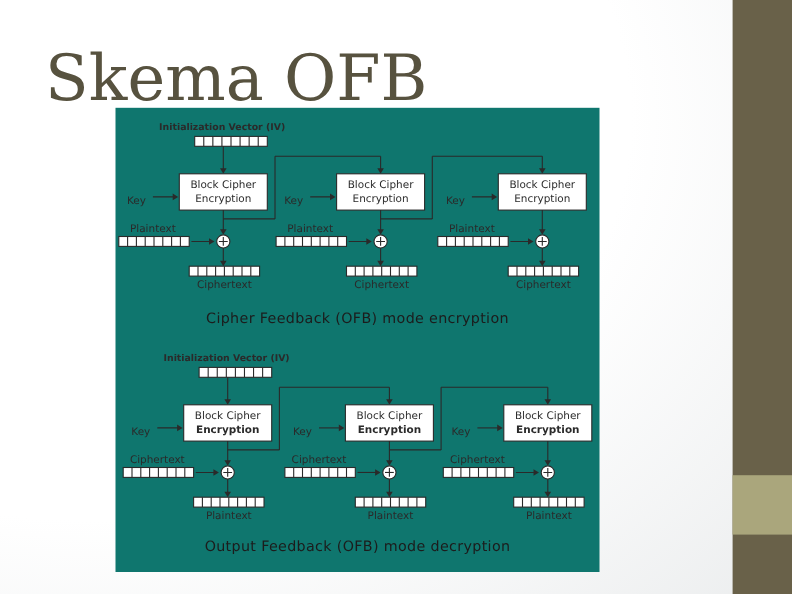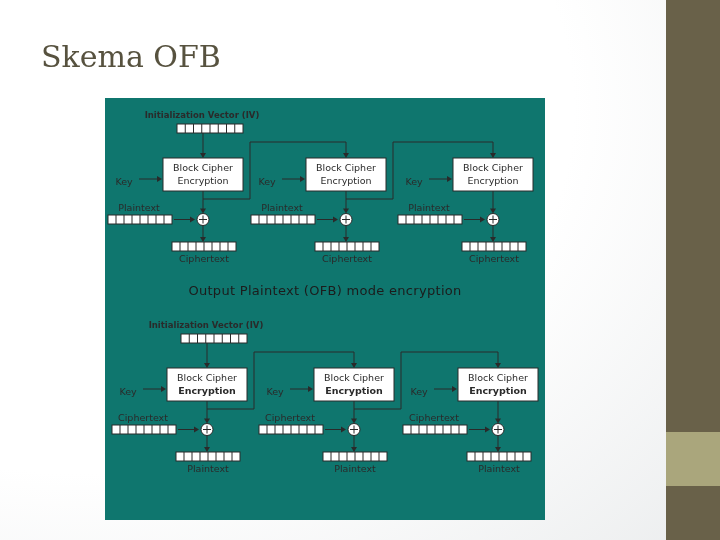--- a/index.html
+++ b/index.html
@@ -4,21 +4,21 @@
 <style>
   html,body{margin:0;padding:0;}
   body{
     width:720px;height:540px;overflow:hidden;position:relative;
     background:radial-gradient(ellipse 130% 130% at 12% 20%, #ffffff 52%, #e9ebec 96%);
     font-family:"DejaVu Sans","Liberation Sans",sans-serif;
   }
   .slide-title{
     position:absolute;left:41px;top:40px;margin:0;
     font-family:"DejaVu Serif","Liberation Serif",serif;
-    font-size:30px;font-weight:normal;letter-spacing:0px;line-height:1.1;
+    font-size:58px;font-weight:normal;letter-spacing:0px;line-height:1.1;
   }
   .content-image{
     position:absolute;left:105px;top:98px;width:440px;height:422px;
     background:#0f766e;
   }
   .content-image svg{position:absolute;left:0;top:0;}
   .diagram-caption{
     position:absolute;left:0;width:440px;text-align:center;
     font-size:13px;color:#1c1c1c;letter-spacing:0.3px;
   }
@@ -345,18 +345,19 @@
             <line x1="386" y1="354" x2="386" y2="363" stroke="#2a2a2a" stroke-width="1"></line>
             <line x1="394" y1="354" x2="394" y2="363" stroke="#2a2a2a" stroke-width="1"></line>
             <line x1="402" y1="354" x2="402" y2="363" stroke="#2a2a2a" stroke-width="1"></line>
             <line x1="410" y1="354" x2="410" y2="363" stroke="#2a2a2a" stroke-width="1"></line>
             <line x1="418" y1="354" x2="418" y2="363" stroke="#2a2a2a" stroke-width="1"></line>
           </g>
           <text x="394" y="374" text-anchor="middle" font-size="9.5" font-weight="normal" fill="#2a2a2a">Plaintext</text>
         </g>
       </g>
     </svg>
-  <div class="diagram-caption caption-encryption">Output Plaintext (OFB) mode encryption</div>
+  <div class="diagram-caption caption-encryption">Cipher Feedback (OFB) mode encryption</div>
+  <div class="diagram-caption caption-decryption">Output Feedback (OFB) mode decryption</div>
 </div>
 
 <div class="accent-bar" style="background: rgb(105, 97, 73);">
   <div class="accent-square" style="background: rgb(170, 166, 124);"></div>
 </div>
 
 </body></html>

